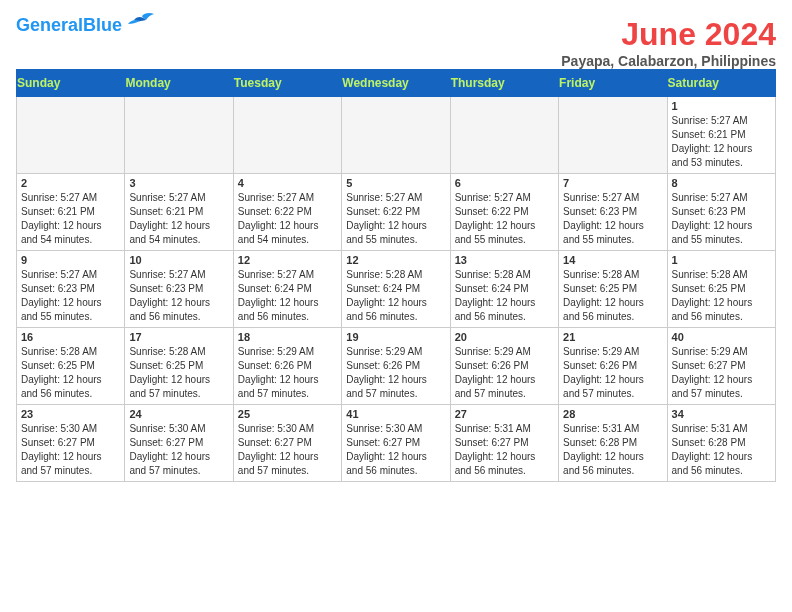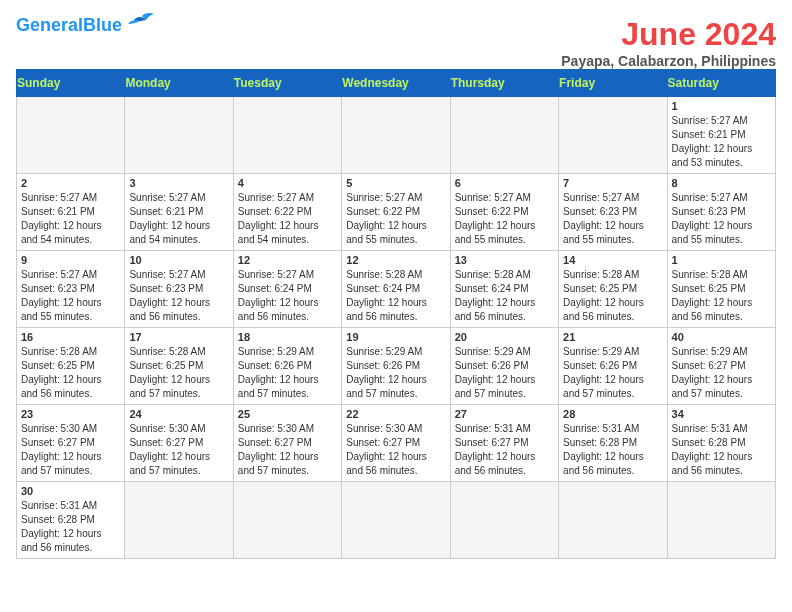--- a/index.html
+++ b/index.html
@@ -230,42 +230,30 @@
         </td>
         <td>
           <span class="day-number">24</span>
           <div class="day-info">Sunrise: 5:30 AM<br>Sunset: 6:27 PM<br>Daylight: 12 hours and&nbsp;57 minutes.</div>
         </td>
         <td>
           <span class="day-number">25</span>
           <div class="day-info">Sunrise: 5:30 AM<br>Sunset: 6:27 PM<br>Daylight: 12 hours and&nbsp;57 minutes.</div>
         </td>
         <td>
-          <span class="day-number">22</span>
+          <span class="day-number">41</span>
           <div class="day-info">Sunrise: 5:30 AM<br>Sunset: 6:27 PM<br>Daylight: 12 hours and&nbsp;56 minutes.</div>
         </td>
         <td>
           <span class="day-number">27</span>
           <div class="day-info">Sunrise: 5:31 AM<br>Sunset: 6:27 PM<br>Daylight: 12 hours and&nbsp;56 minutes.</div>
         </td>
         <td>
           <span class="day-number">28</span>
           <div class="day-info">Sunrise: 5:31 AM<br>Sunset: 6:28 PM<br>Daylight: 12 hours and&nbsp;56 minutes.</div>
         </td>
         <td>
           <span class="day-number">34</span>
           <div class="day-info">Sunrise: 5:31 AM<br>Sunset: 6:28 PM<br>Daylight: 12 hours and&nbsp;56 minutes.</div>
         </td>
-      </tr>
-      <tr class="last-row">
-        <td class="has-data">
-          <span class="day-number">30</span>
-          <div class="day-info">Sunrise: 5:31 AM<br>Sunset: 6:28 PM<br>Daylight: 12 hours and&nbsp;56 minutes.</div>
-        </td>
-        <td class="empty"></td>
-        <td class="empty"></td>
-        <td class="empty"></td>
-        <td class="empty"></td>
-        <td class="empty"></td>
-        <td class="empty"></td>
       </tr>
     </tbody>
 </table>
 
 </body></html>

